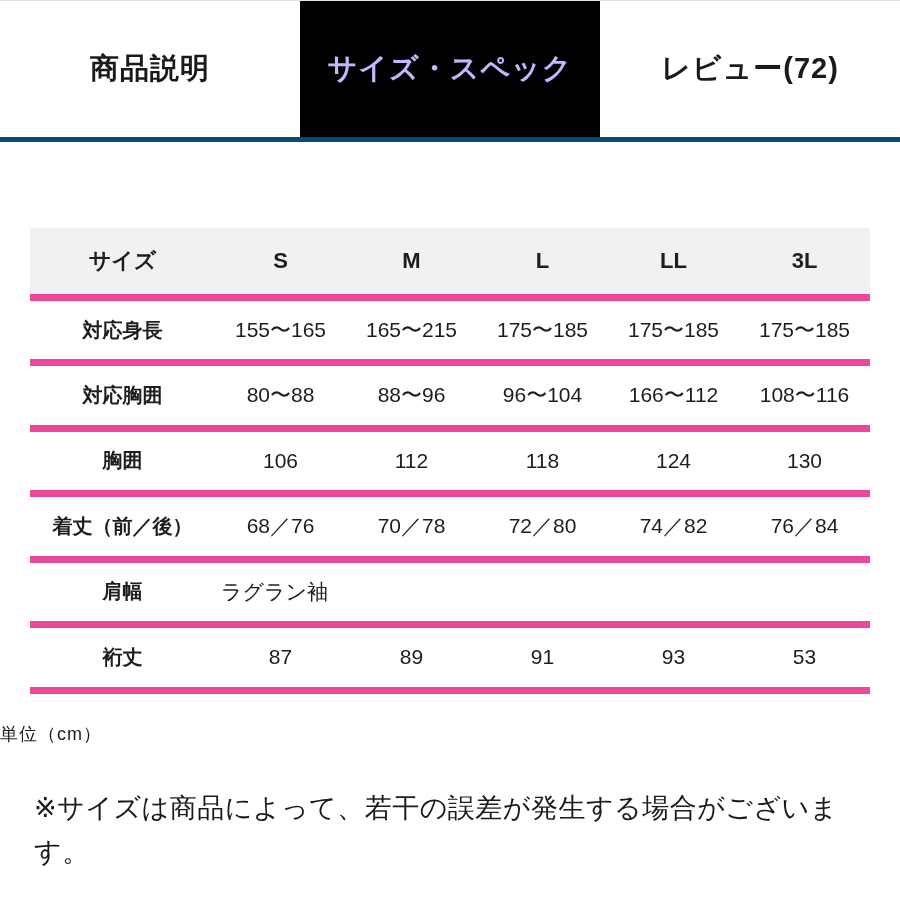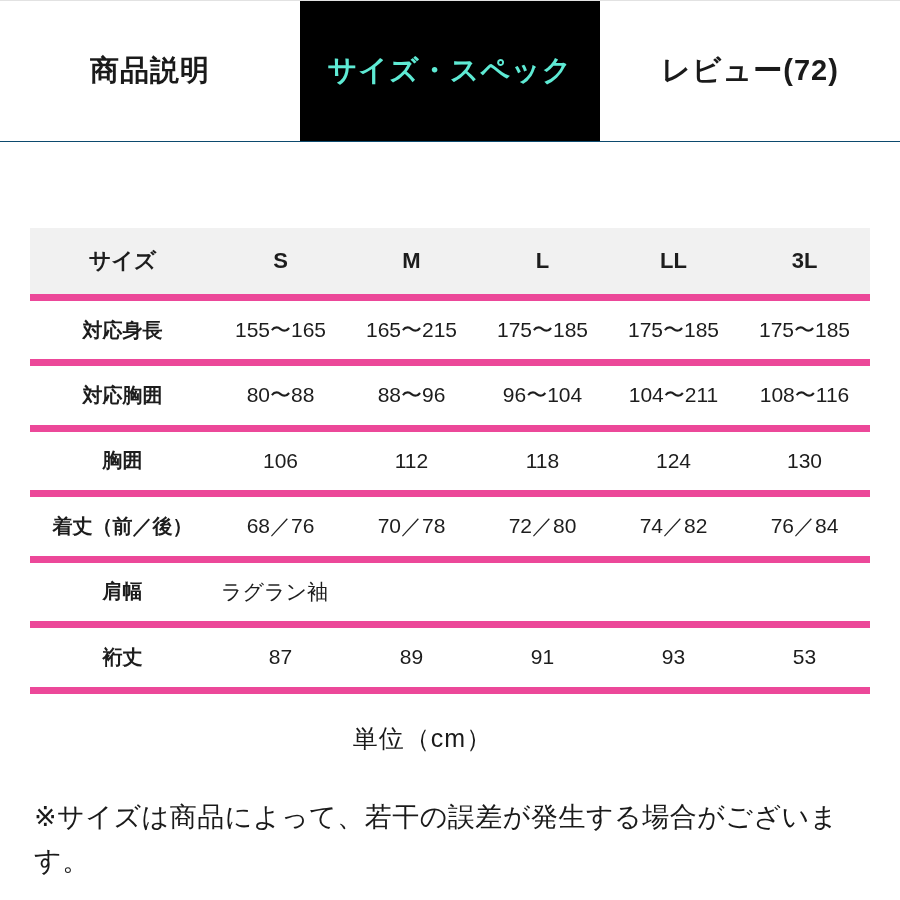--- a/index.html
+++ b/index.html
@@ -15,41 +15,41 @@
     color: #111111;
     overflow: hidden;
   }
 
   
   .tabs {
     display: flex;
     width: 100%;
     height: 142px;
     border-top: 1px solid #e2e2e2;
-    border-bottom: 1px solid #0c4a6e;
+    border-bottom: 5px solid #0c4a6e;
     align-items: stretch;
   }
   .tab {
     flex: 1 1 0;
     display: flex;
     align-items: center;
     justify-content: center;
     text-align: center;
     font-size: 29px;
     font-weight: bold;
     letter-spacing: 1px;
     line-height: 1.35;
     padding: 0 10px;
     background: #ffffff;
     color: #1a1a1a;
     cursor: pointer;
   }
   .tab.active {
     background: #000000;
-    color: #5eead4;
+    color: #c4b5fd;
   }
 
   
   .gap {
     height: 86px;
   }
 
   
   .table-wrap {
     padding: 0 30px;
@@ -90,23 +90,23 @@
     font-weight: bold;
     font-size: 20px;
     background: #ffffff;
   }
   table.spec tbody tr td.merged {
     text-align: left;
   }
 
   
   .unit {
-    text-align: center;
+    text-align: left;
     padding: 28px 55px 0 0;
-    font-size: 25px;
+    font-size: 18px;
     color: #1a1a1a;
     letter-spacing: 1px;
   }
 
   
   .footnote {
     padding: 40px 34px 0 34px;
     font-size: 27px;
     line-height: 1.65;
     color: #1a1a1a;
@@ -151,21 +151,21 @@
         <td>165〜215</td>
         <td>175〜185</td>
         <td>175〜185</td>
         <td>175〜185</td>
       </tr>
       <tr>
         <th class="rowhead">対応胸囲</th>
         <td>80〜88</td>
         <td>88〜96</td>
         <td>96〜104</td>
-        <td>104〜211</td>
+        <td>166〜112</td>
         <td>108〜116</td>
       </tr>
       <tr>
         <th class="rowhead">胸囲</th>
         <td>106</td>
         <td>112</td>
         <td>118</td>
         <td>124</td>
         <td>130</td>
       </tr>

